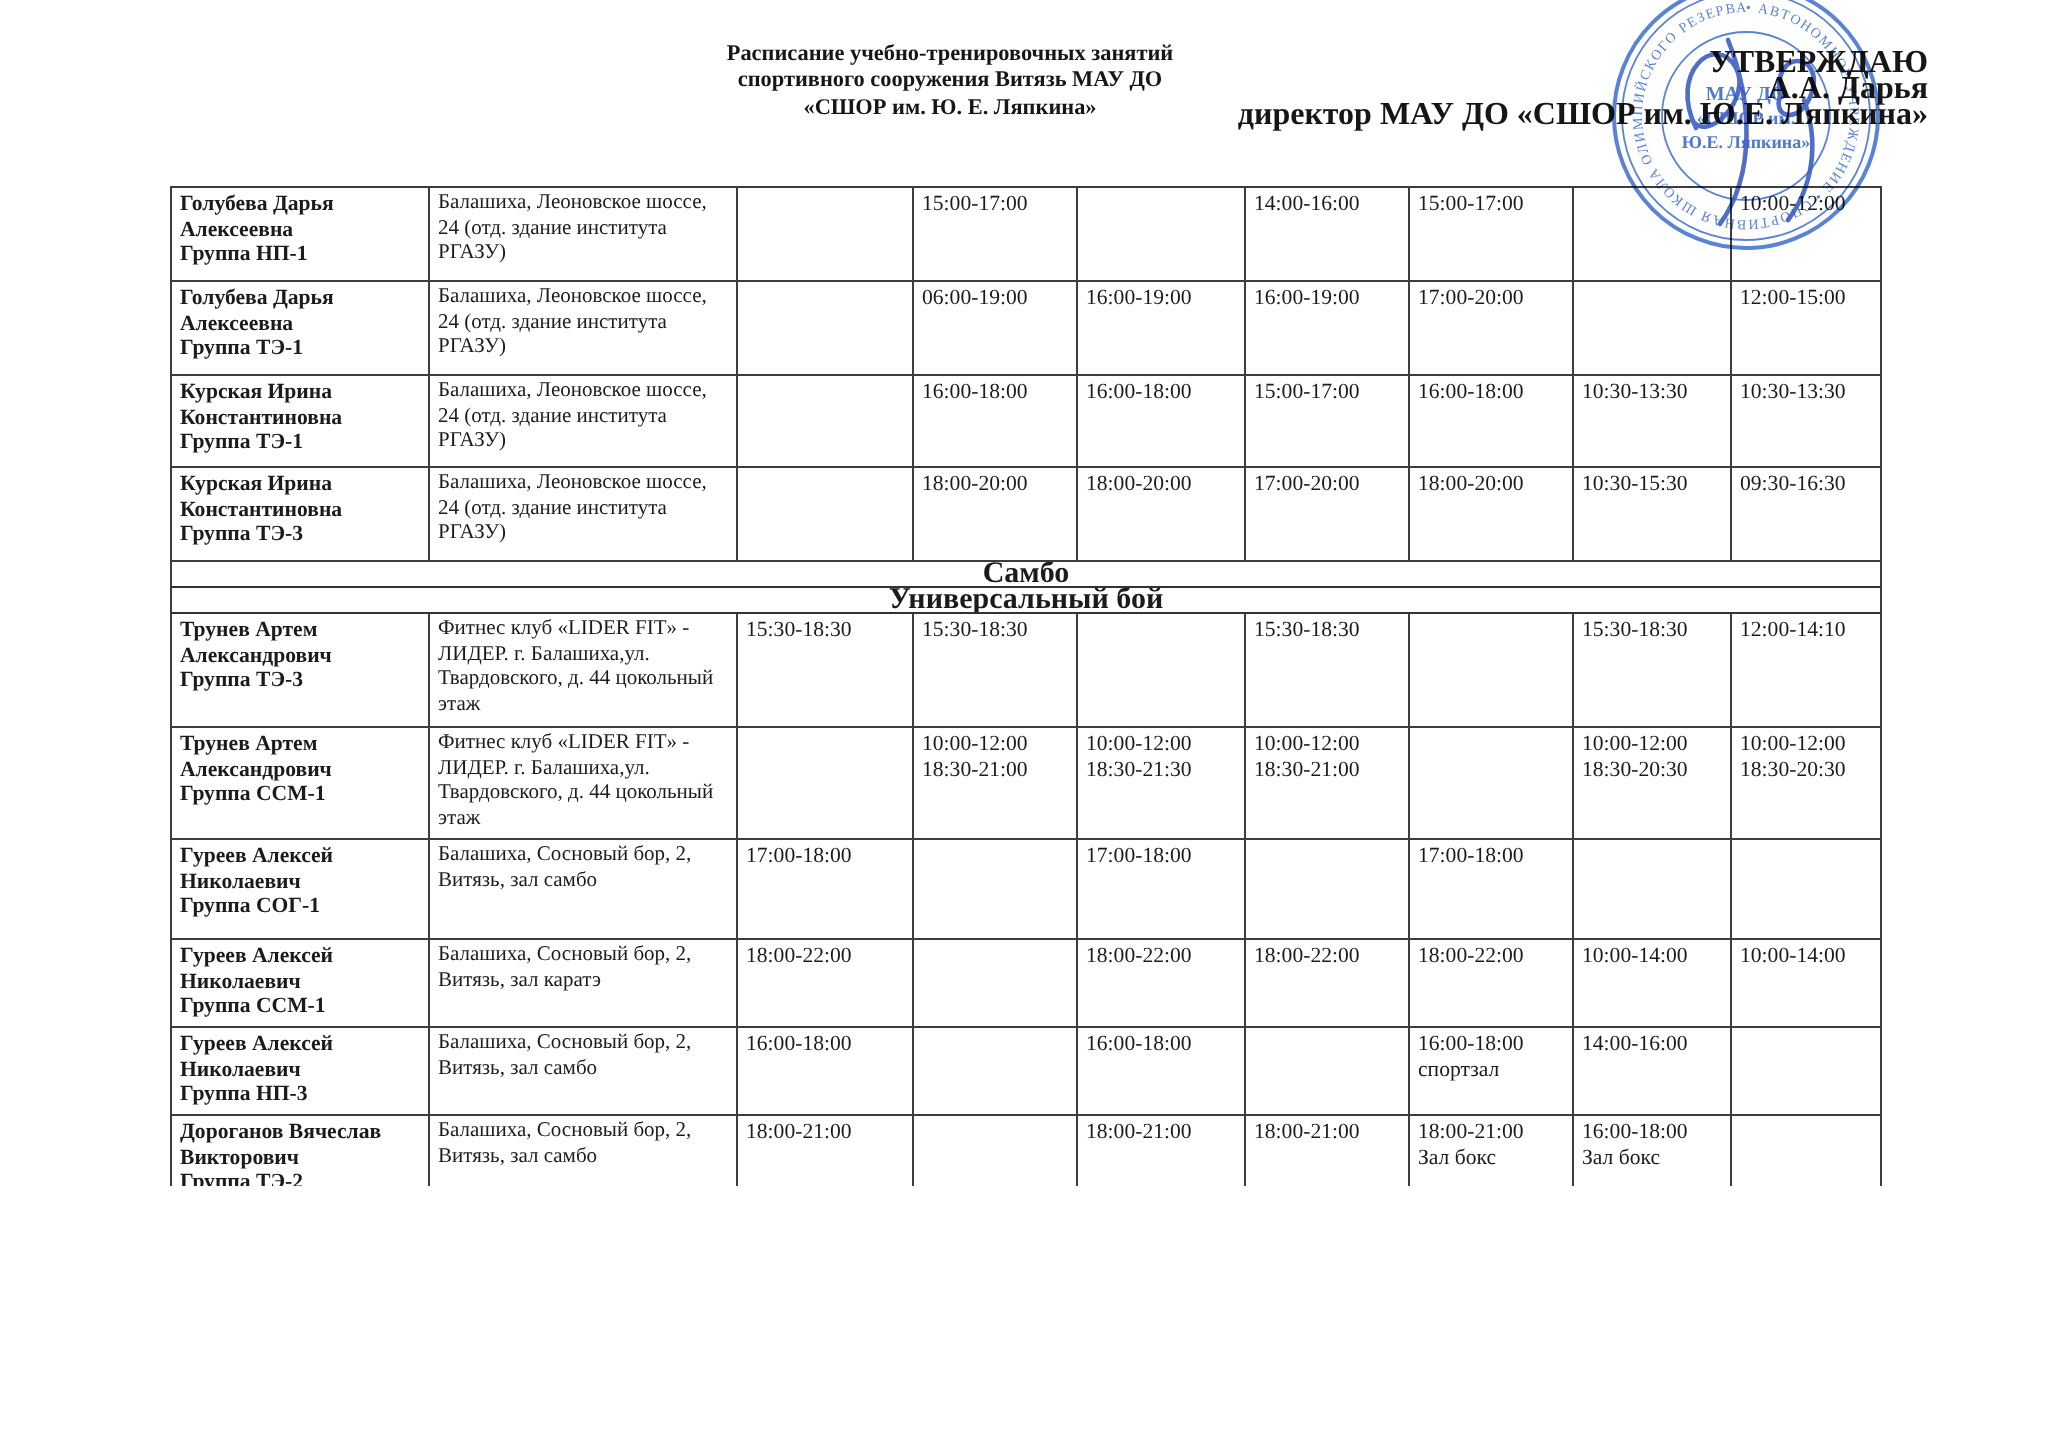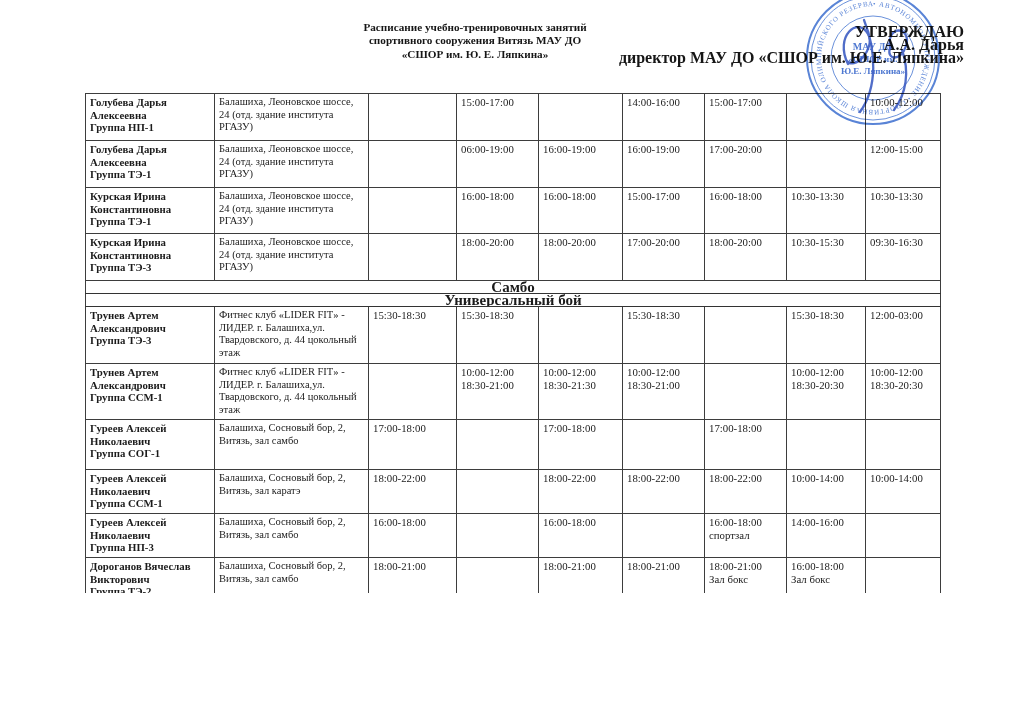--- a/index.html
+++ b/index.html
@@ -168,21 +168,21 @@
             <div>Трунев Артем Александрович</div>
             <div>Группа ТЭ-3</div>
           </td>
           <td class="addr-cell">Фитнес клуб «LIDER FIT» - ЛИДЕР. г. Балашиха,ул. Твардовского, д. 44 цокольный этаж</td>
           <td class="time-cell">15:30-18:30</td>
           <td class="time-cell">15:30-18:30</td>
           <td class="time-cell"></td>
           <td class="time-cell">15:30-18:30</td>
           <td class="time-cell"></td>
           <td class="time-cell">15:30-18:30</td>
-          <td class="time-cell">12:00-03:00</td>
+          <td class="time-cell">12:00-14:10</td>
         </tr>
         <tr style="height: 56px;">
           <td class="name-cell">
             <div>Трунев Артем Александрович</div>
             <div>Группа ССМ-1</div>
           </td>
           <td class="addr-cell">Фитнес клуб «LIDER FIT» - ЛИДЕР. г. Балашиха,ул. Твардовского, д. 44 цокольный этаж</td>
           <td class="time-cell"></td>
           <td class="time-cell">10:00-12:00
 18:30-21:00</td>

